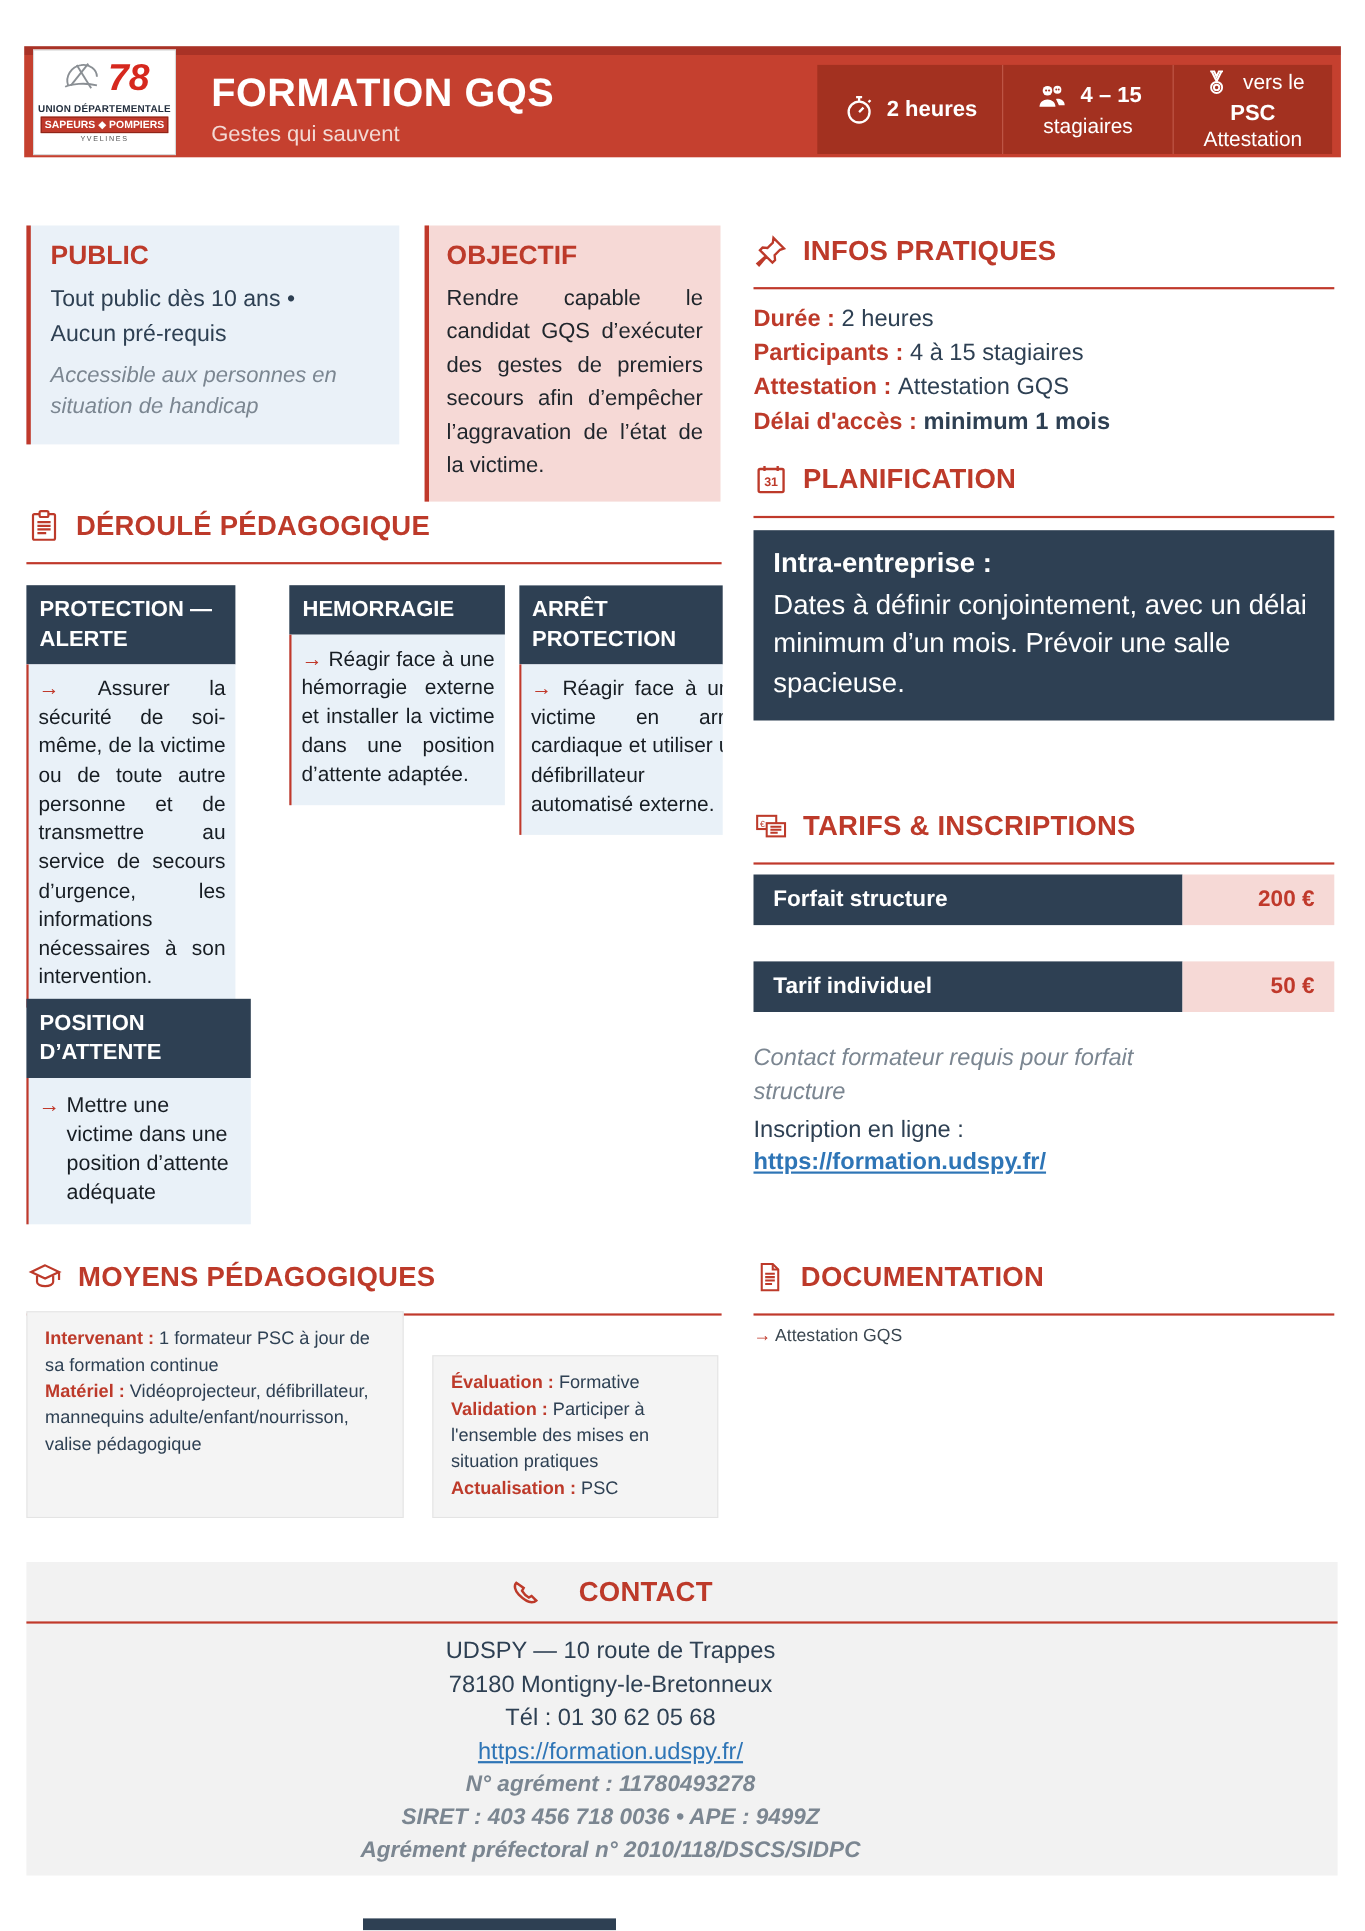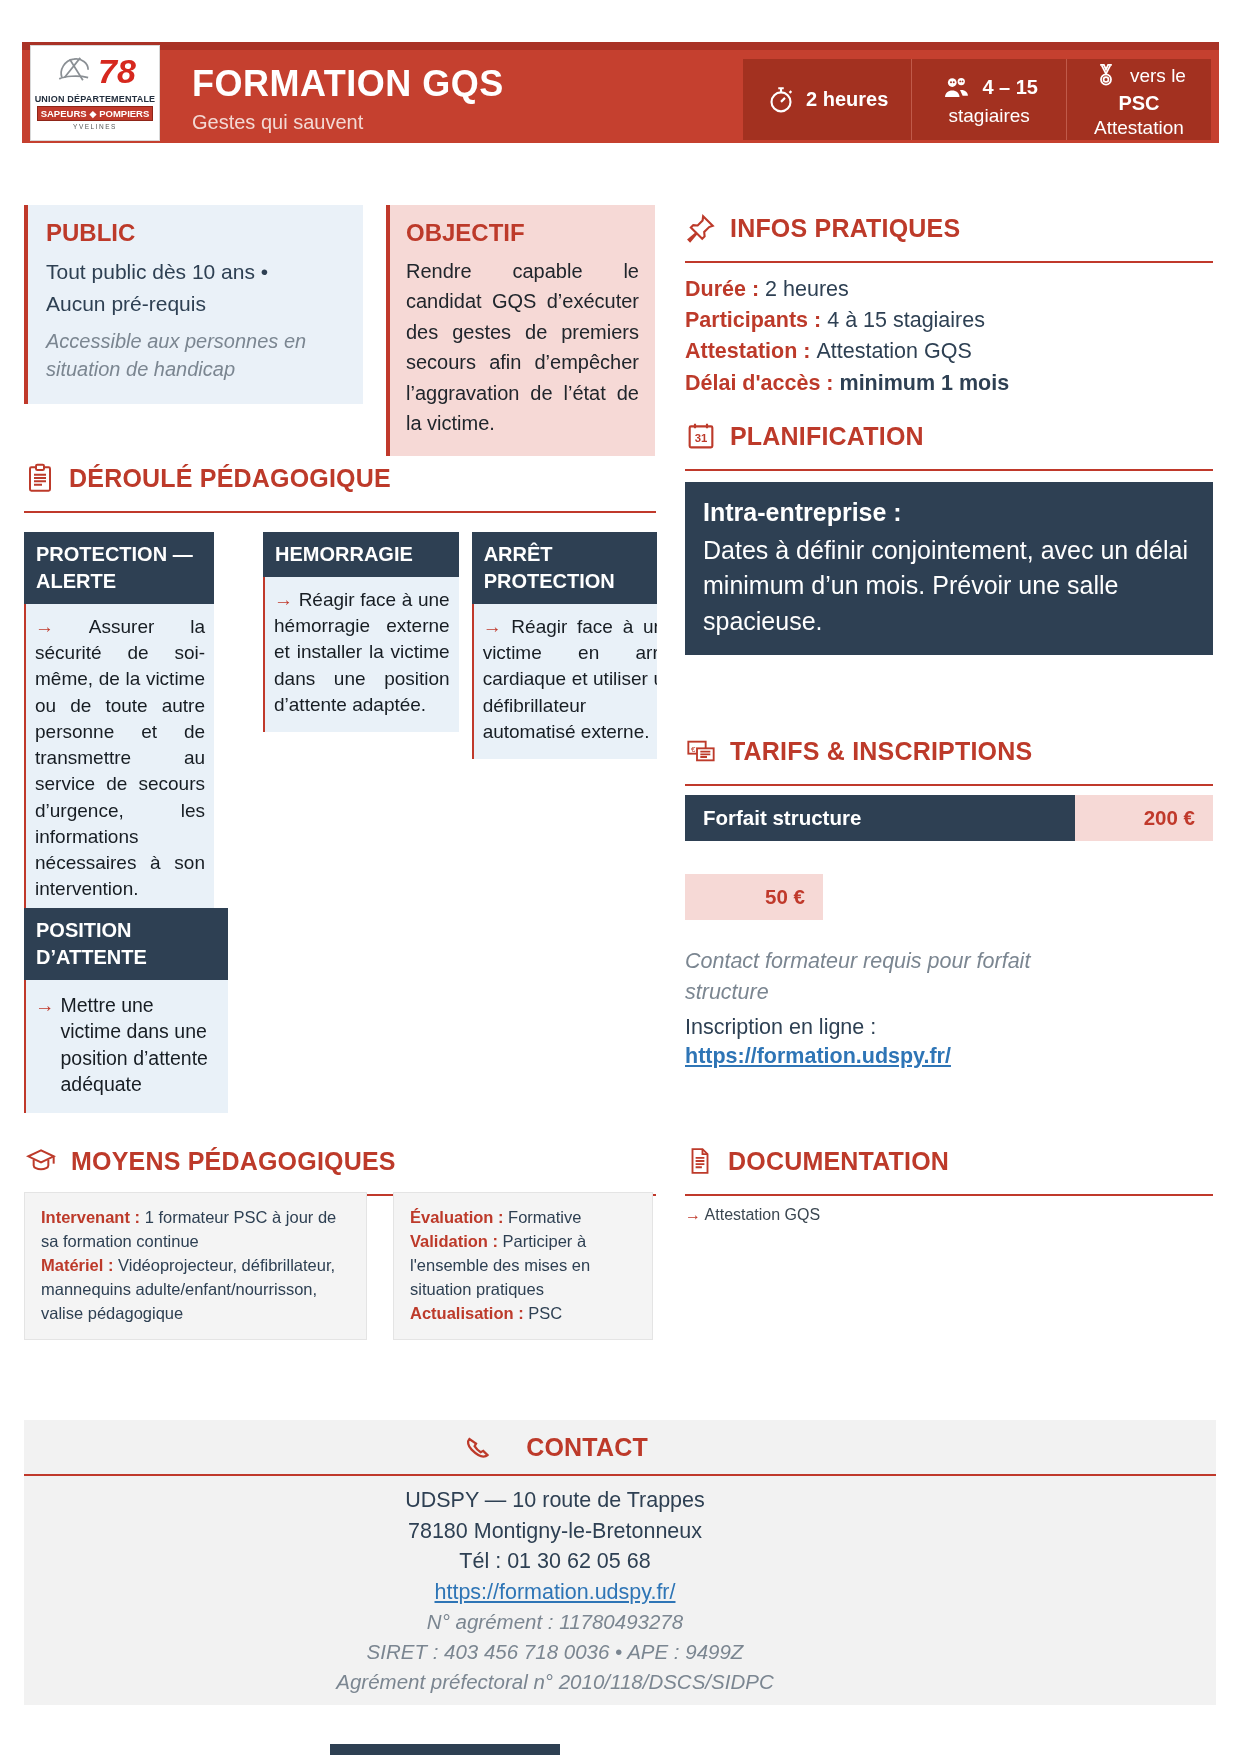--- a/index.html
+++ b/index.html
@@ -58,21 +58,21 @@
   .pos-card{position:absolute;left:24px;top:908px;width:204px;}
   .pos-body{background:#e9f1f8;border-left:2px solid #c0392b;padding:12px 9px 16px 9px;
             font-size:19.5px;color:#171d23;line-height:1.35;display:flex;gap:6px;}
 
   
   .moyens-head{position:absolute;left:24px;top:1145px;width:632px;}
   .moyens-row{position:absolute;left:24px;top:1192px;width:632px;display:flex;gap:26px;align-items:stretch;}
   .moyens-box{background:#f4f4f4;border:1px solid #e4e4e4;padding:13px 16px;font-size:16.5px;
               line-height:1.45;color:#2e4053;box-sizing:border-box;}
   .moyens-left{width:343px;}
-  .moyens-right{width:260px;}
+  .moyens-right{width:260px;margin-top:40px;}
   .m-label{color:#bd3a2a;font-weight:bold;}
 
   
   .infos{position:absolute;left:685px;top:212px;width:528px;}
   .info-lines{margin-top:11px;}
   .info-line{font-size:21.5px;line-height:1.45;color:#2e4053;}
   .info-label{color:#bd3a2a;font-weight:bold;margin-right:6px;}
   .info-bold{font-weight:bold;}
 
   .planif{position:absolute;left:685px;top:420px;width:528px;}
@@ -96,21 +96,21 @@
   .docu{position:absolute;left:685px;top:1145px;width:528px;}
   .docu-item{margin-top:10px;font-size:16px;color:#3a4650;}
 
   
   .footer{position:absolute;left:24px;top:1420px;width:1192px;height:285px;background:#f2f2f2;}
   .footer-head{display:flex;justify-content:center;align-items:flex-start;gap:30px;padding-top:13px;margin-right:130px;}
   .footer-rule{border-bottom:2px solid #c0392b;margin-top:7px;}
   .footer-lines{text-align:center;margin-right:130px;margin-top:9px;}
   .footer-line{font-size:21.5px;color:#2e4053;line-height:1.42;}
   .footer-link{display:inline-block;font-size:21.5px;color:#2e75b6;text-decoration:underline;line-height:1.42;}
-  .footer-legal{font-size:20.5px;font-style:italic;color:#7b8691;line-height:1.45;}
+  .footer-legal{font-size:20.5px;font-style:italic;color:#7b8691;line-height:1.45;font-weight:bold;}
   .bottom-bar{position:absolute;left:330px;top:1744px;width:230px;height:11px;background:#2e4053;}
 
   svg{display:block;}
 </style>
 </head>
 <body>
 
 <div class="page">
 
   <div class="header-strip"></div>
@@ -290,20 +290,21 @@
           <path d="M11.5 12.5h7.5M11.5 14.5h7.5M11.5 16.5h5"></path>
         </svg>
       </span>
       <span class="section-title">TARIFS &amp; INSCRIPTIONS</span>
     </div>
     <div class="tarif-row tarif-row1">
       <div class="tarif-label">Forfait structure</div>
       <div class="tarif-price">200 €</div>
     </div>
     <div class="tarif-row tarif-row2">
+      <div class="tarif-label">Tarif individuel</div>
       <div class="tarif-price">50 €</div>
     </div>
     <div class="tarif-note">Contact formateur requis pour forfait structure</div>
     <div class="inscription-line">Inscription en ligne :</div>
     <a href="#" class="inscription-link">https://formation.udspy.fr/</a>
   </div>
 
   <div class="moyens-head">
     <div class="section-head">
       <span class="icon-red">

